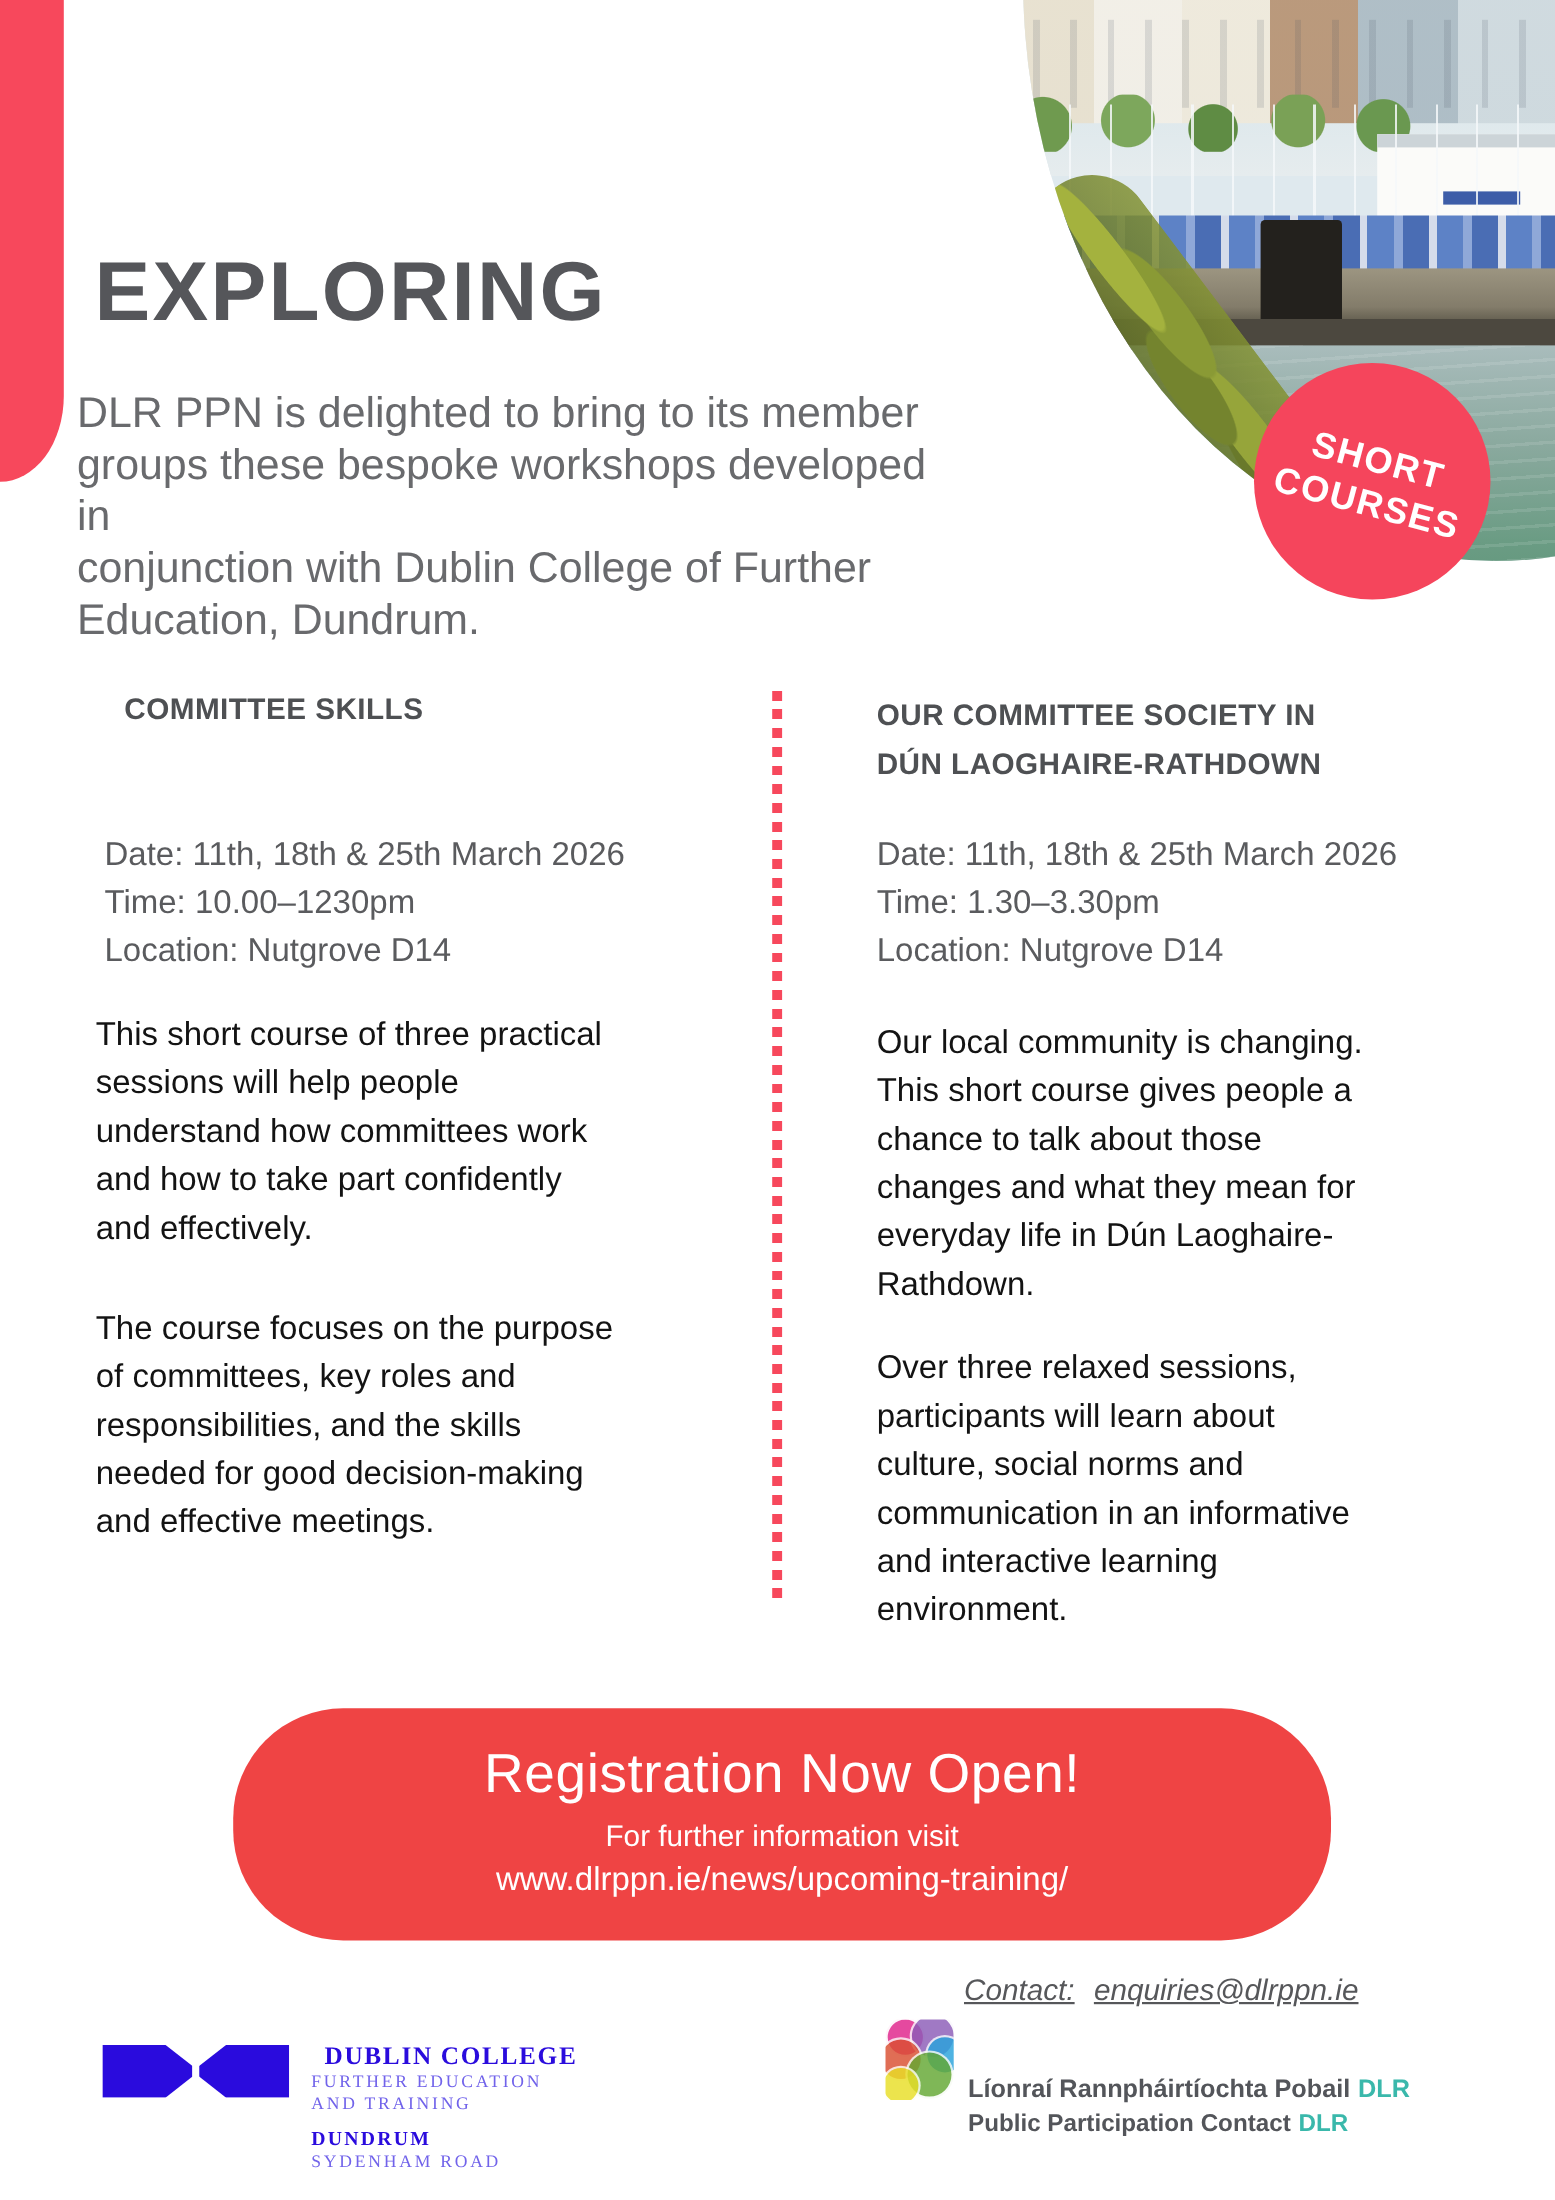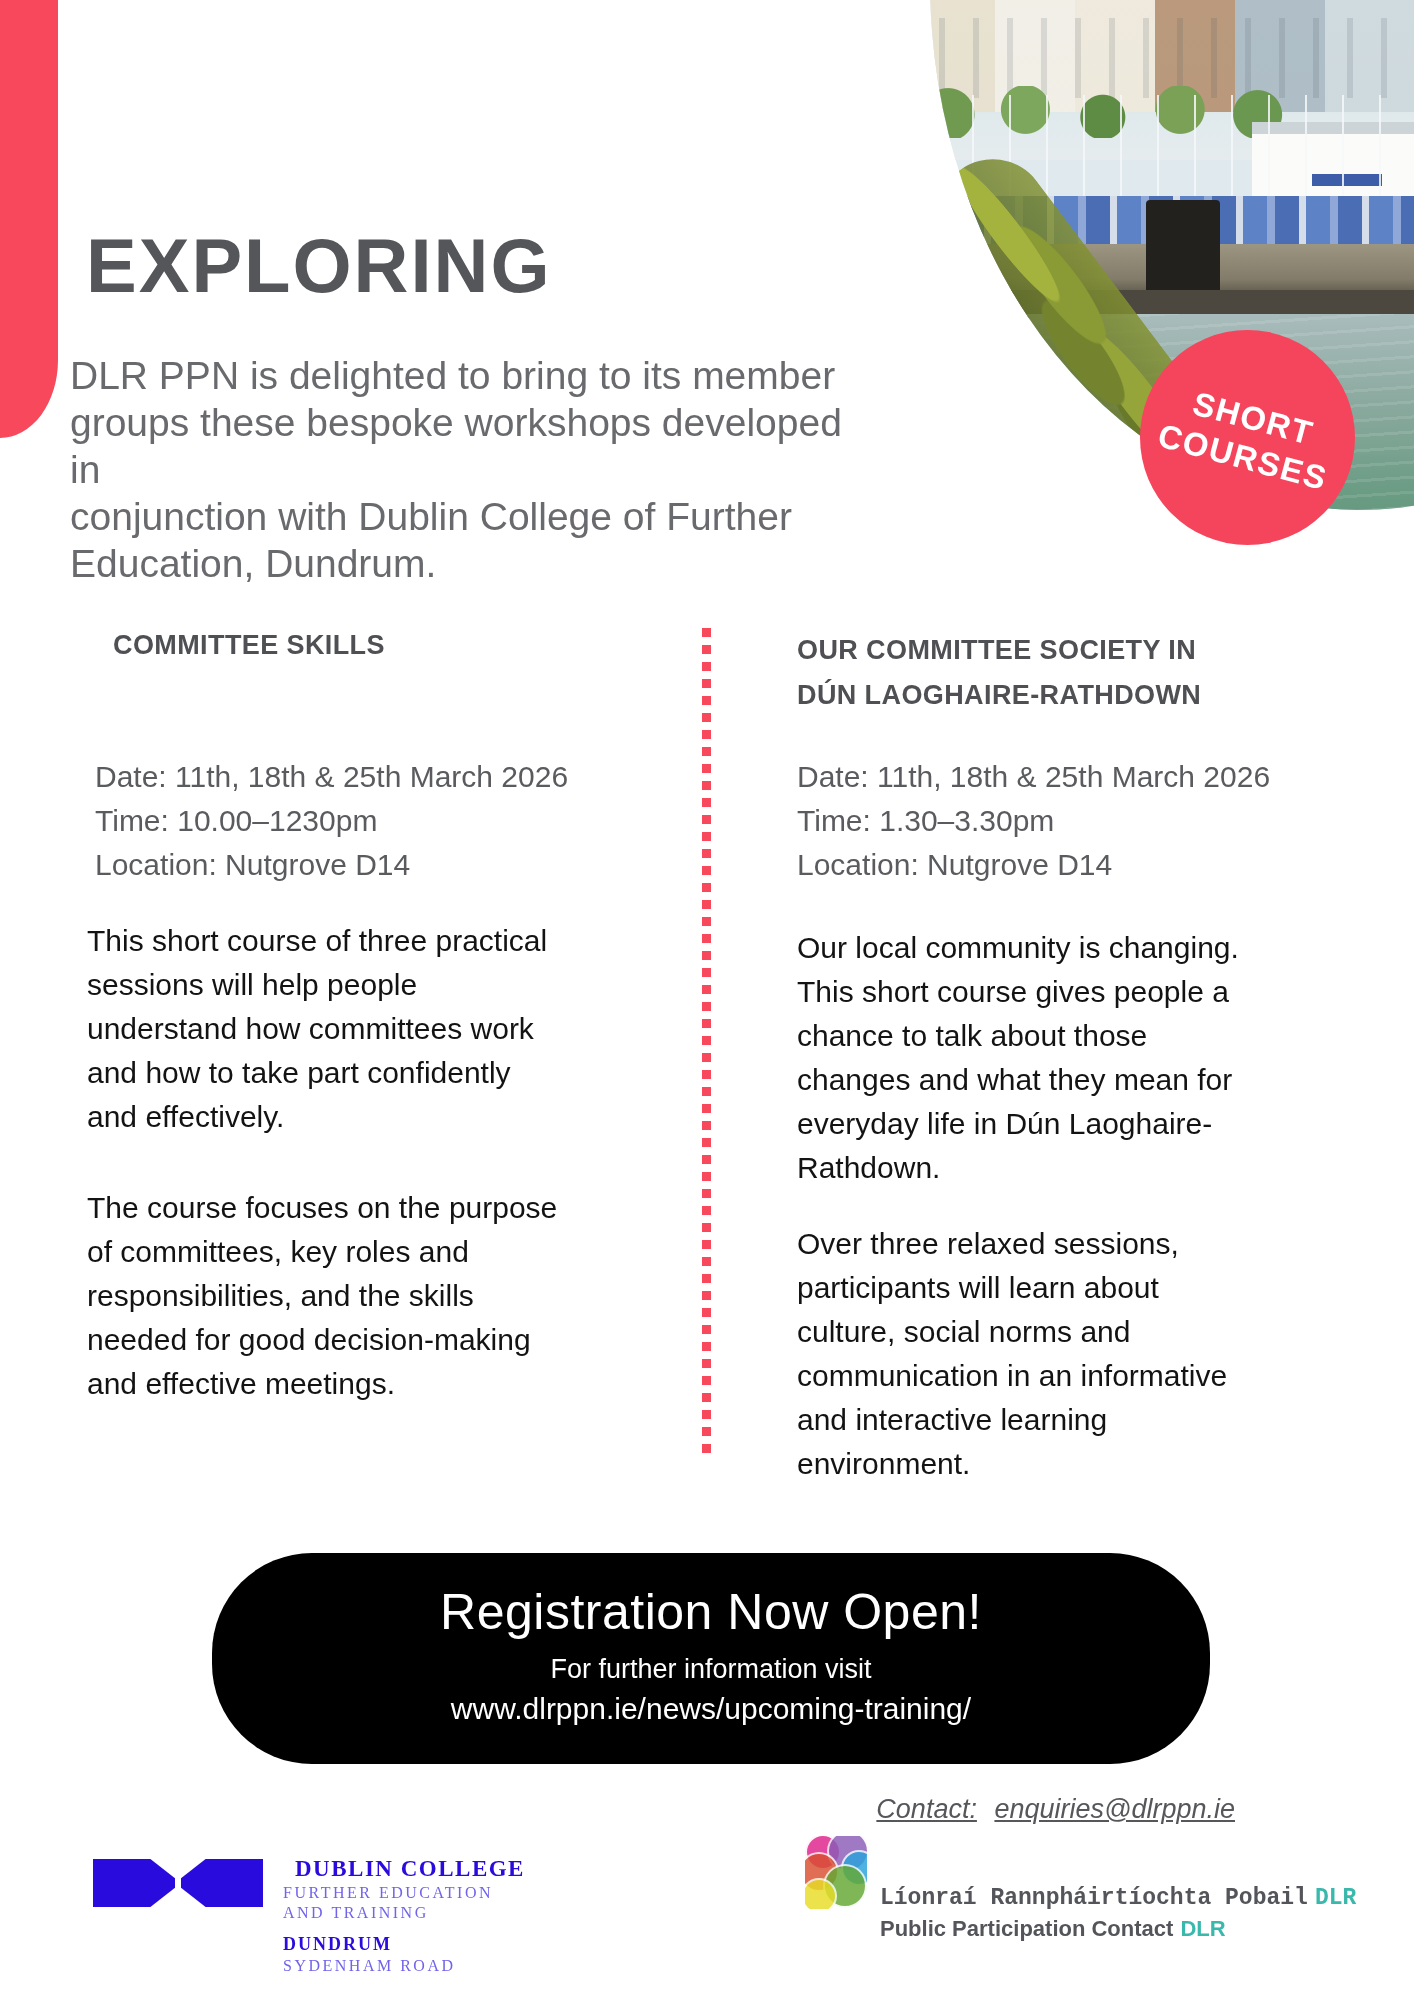--- a/index.html
+++ b/index.html
@@ -104,21 +104,21 @@
   .p2-right { left:797px; top:1222px; width:505px; }
 
   .divider {
     left:702px; top:628px; width:9px; height:832px;
     background:repeating-linear-gradient(180deg, #F7485C 0 9px, transparent 9px 17px);
   }
 
   
   .banner {
     left:212px; top:1553px; width:998px; height:211px;
-    background:#000000; border-radius:100px; text-align:center; color:#ffffff;
+    background:#ef4444; border-radius:100px; text-align:center; color:#ffffff;
   }
   .banner-title { margin-top:30px; font-size:50px; letter-spacing:.5px; }
   .banner-sub   { margin-top:13px; font-size:27px; }
   .banner-url   { margin-top:7px;  font-size:30px; }
 
   
   .contact { right:179px; top:1794px; font-size:27px; font-style:italic;
     color:#56575A; }
   .contact span { text-decoration:underline; }
   .contact .email { margin-left:10px; }
@@ -135,21 +135,21 @@
 
   .ppn-mark { left:805px; top:1836px; width:62px; height:73px; background:#ffffff; overflow:hidden; }
   .ppn-mark i { position:absolute; border-radius:50%; opacity:.82; border:2px solid rgba(255,255,255,.95); }
   .ppn-c1 { left:0;    top:-2px;  width:36px; height:36px; background:#E0218A; }
   .ppn-c2 { left:22px; top:-6px;  width:42px; height:42px; background:#8B5CB8; }
   .ppn-c3 { left:36px; top:14px;  width:36px; height:36px; background:#29A3DC; }
   .ppn-c4 { left:-6px; top:16px;  width:40px; height:40px; background:#D94F30; }
   .ppn-c5 { left:18px; top:28px;  width:44px; height:44px; background:#63A833; }
   .ppn-c6 { left:-4px; top:42px;  width:36px; height:36px; background:#E8DE26; }
   .ppn-text { left:880px; top:1885px; color:#53555A; font-weight:bold; }
-  .ppn-line1 { font-size:23px;font-family:Liberation Mono, monospace; }
+  .ppn-line1 { font-size:23px; }
   .ppn-line2 { font-size:22px; margin-top:5px; }
   .ppn-text .dlr { color:#3AB8AB; margin-left:7px; }
 </style>
 </head>
 <body>
 
 <div class="abs red-corner"></div>
 
 <div class="abs photo">
   <div class="photo-inner">

